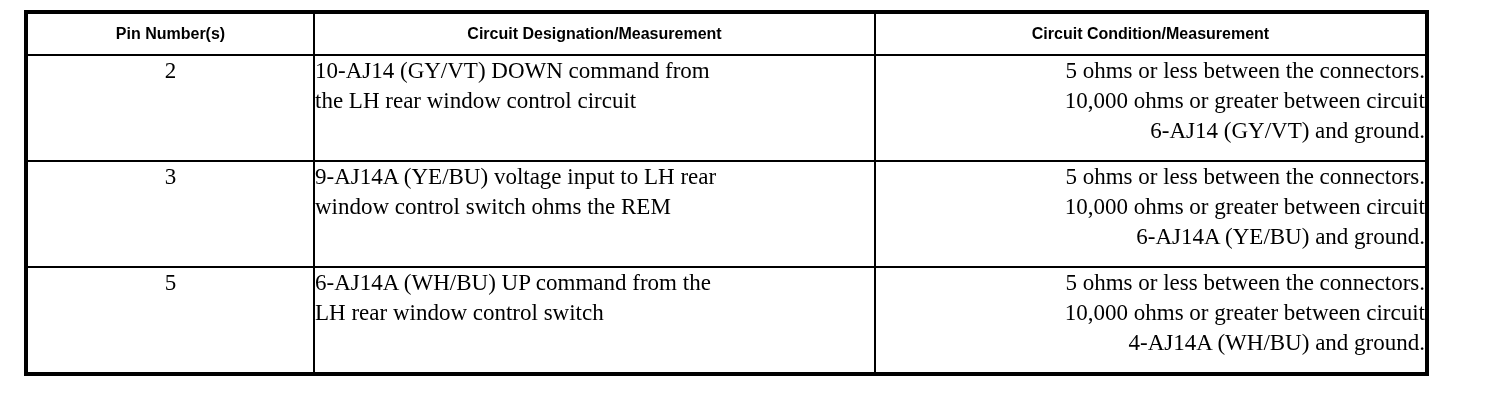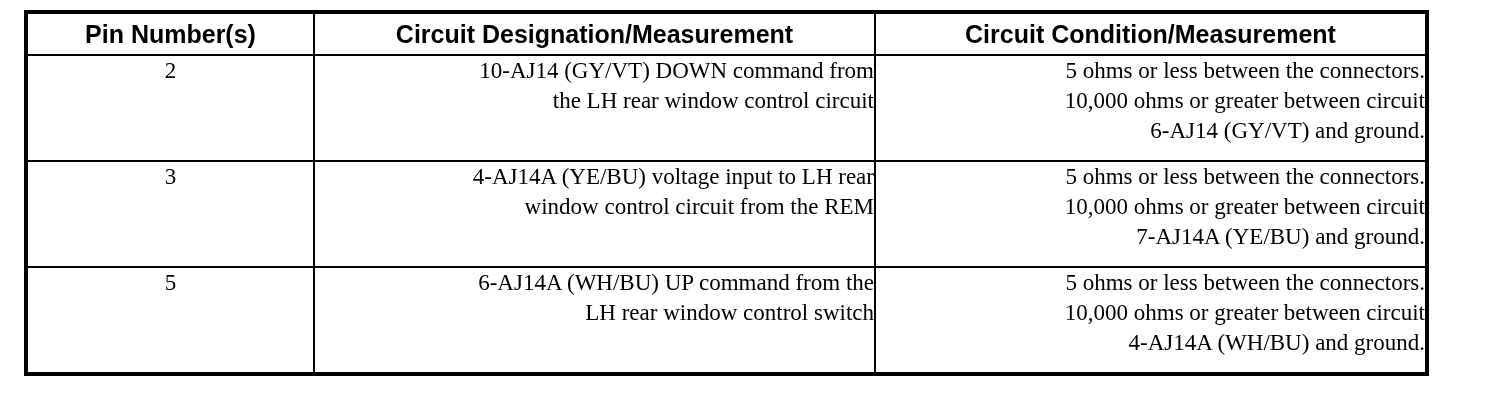--- a/index.html
+++ b/index.html
@@ -33,37 +33,37 @@
     padding: 0;
     overflow: hidden;
   }
   table.pin-table {
     border: 4px solid #000000;
   }
   thead th {
     height: 40px;
     font-family: "Liberation Sans", sans-serif;
     font-weight: bold;
-    font-size: 25px;
+    font-size: 16px;
     text-align: center;
     vertical-align: middle;
     line-height: 1;
   }
   tbody td {
     height: 104px;
     vertical-align: top;
     font-size: 23px;
     line-height: 30px;
   }
   td.pin-cell {
     text-align: center;
     padding-top: 6px;
   }
   td.desc-cell {
-    text-align: right;
+    text-align: left;
     padding-top: 6px;
   }
   td.meas-cell {
     text-align: right;
     padding: 6px 6px 0 10px;
   }
   .line {
     display: block;
     white-space: nowrap;
   }
@@ -94,27 +94,27 @@
         </td>
         <td class="meas-cell">
           <span class="line">5 ohms or less between the connectors.</span>
           <span class="line">10,000 ohms or greater between circuit</span>
           <span class="line">6-AJ14 (GY/VT) and ground.</span>
         </td>
       </tr>
       <tr>
         <td class="pin-cell">3</td>
         <td class="desc-cell">
-          <span class="line">4-AJ14A (YE/BU) voltage input to LH rear</span>
-          <span class="line">window control circuit from the REM</span>
+          <span class="line">9-AJ14A (YE/BU) voltage input to LH rear</span>
+          <span class="line">window control switch ohms the REM</span>
         </td>
         <td class="meas-cell">
           <span class="line">5 ohms or less between the connectors.</span>
           <span class="line">10,000 ohms or greater between circuit</span>
-          <span class="line">7-AJ14A (YE/BU) and ground.</span>
+          <span class="line">6-AJ14A (YE/BU) and ground.</span>
         </td>
       </tr>
       <tr>
         <td class="pin-cell">5</td>
         <td class="desc-cell">
           <span class="line">6-AJ14A (WH/BU) UP command from the</span>
           <span class="line">LH rear window control switch</span>
         </td>
         <td class="meas-cell">
           <span class="line">5 ohms or less between the connectors.</span>

